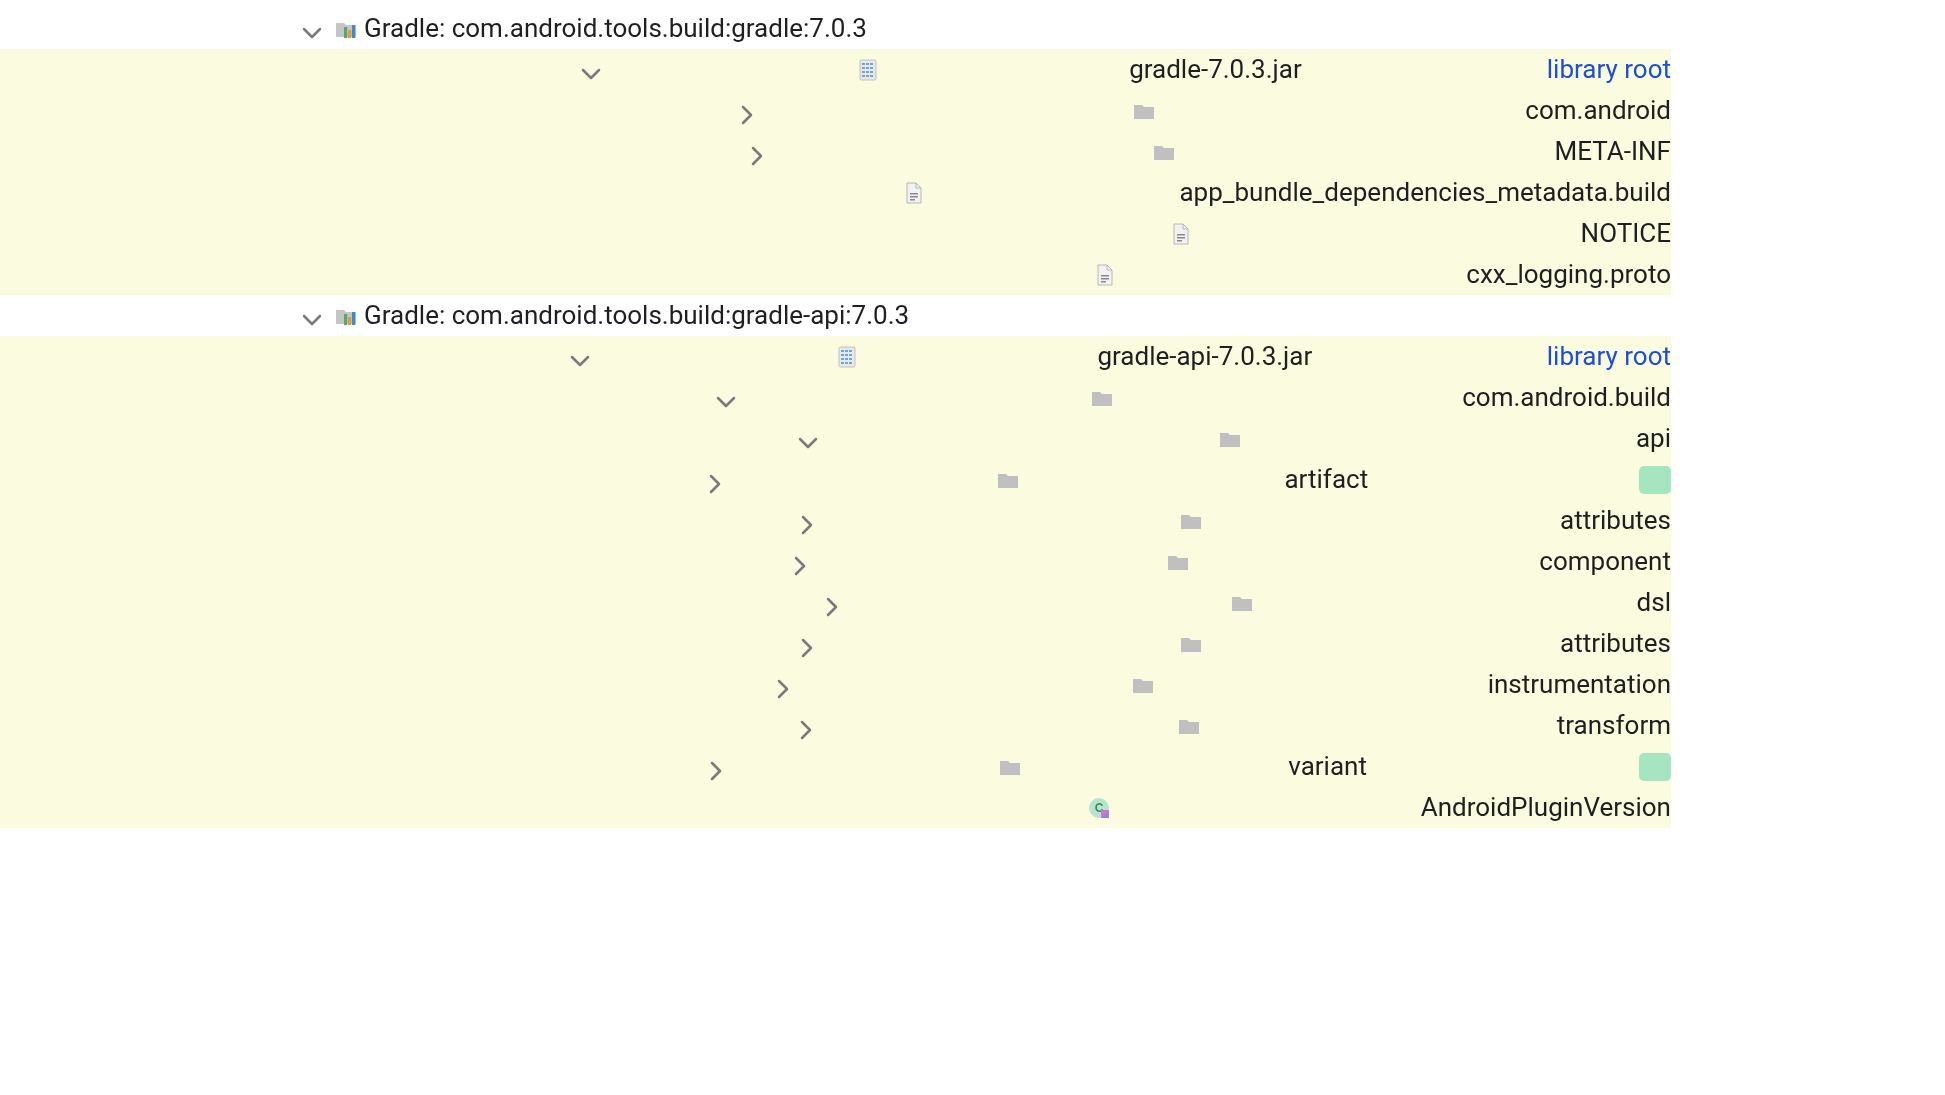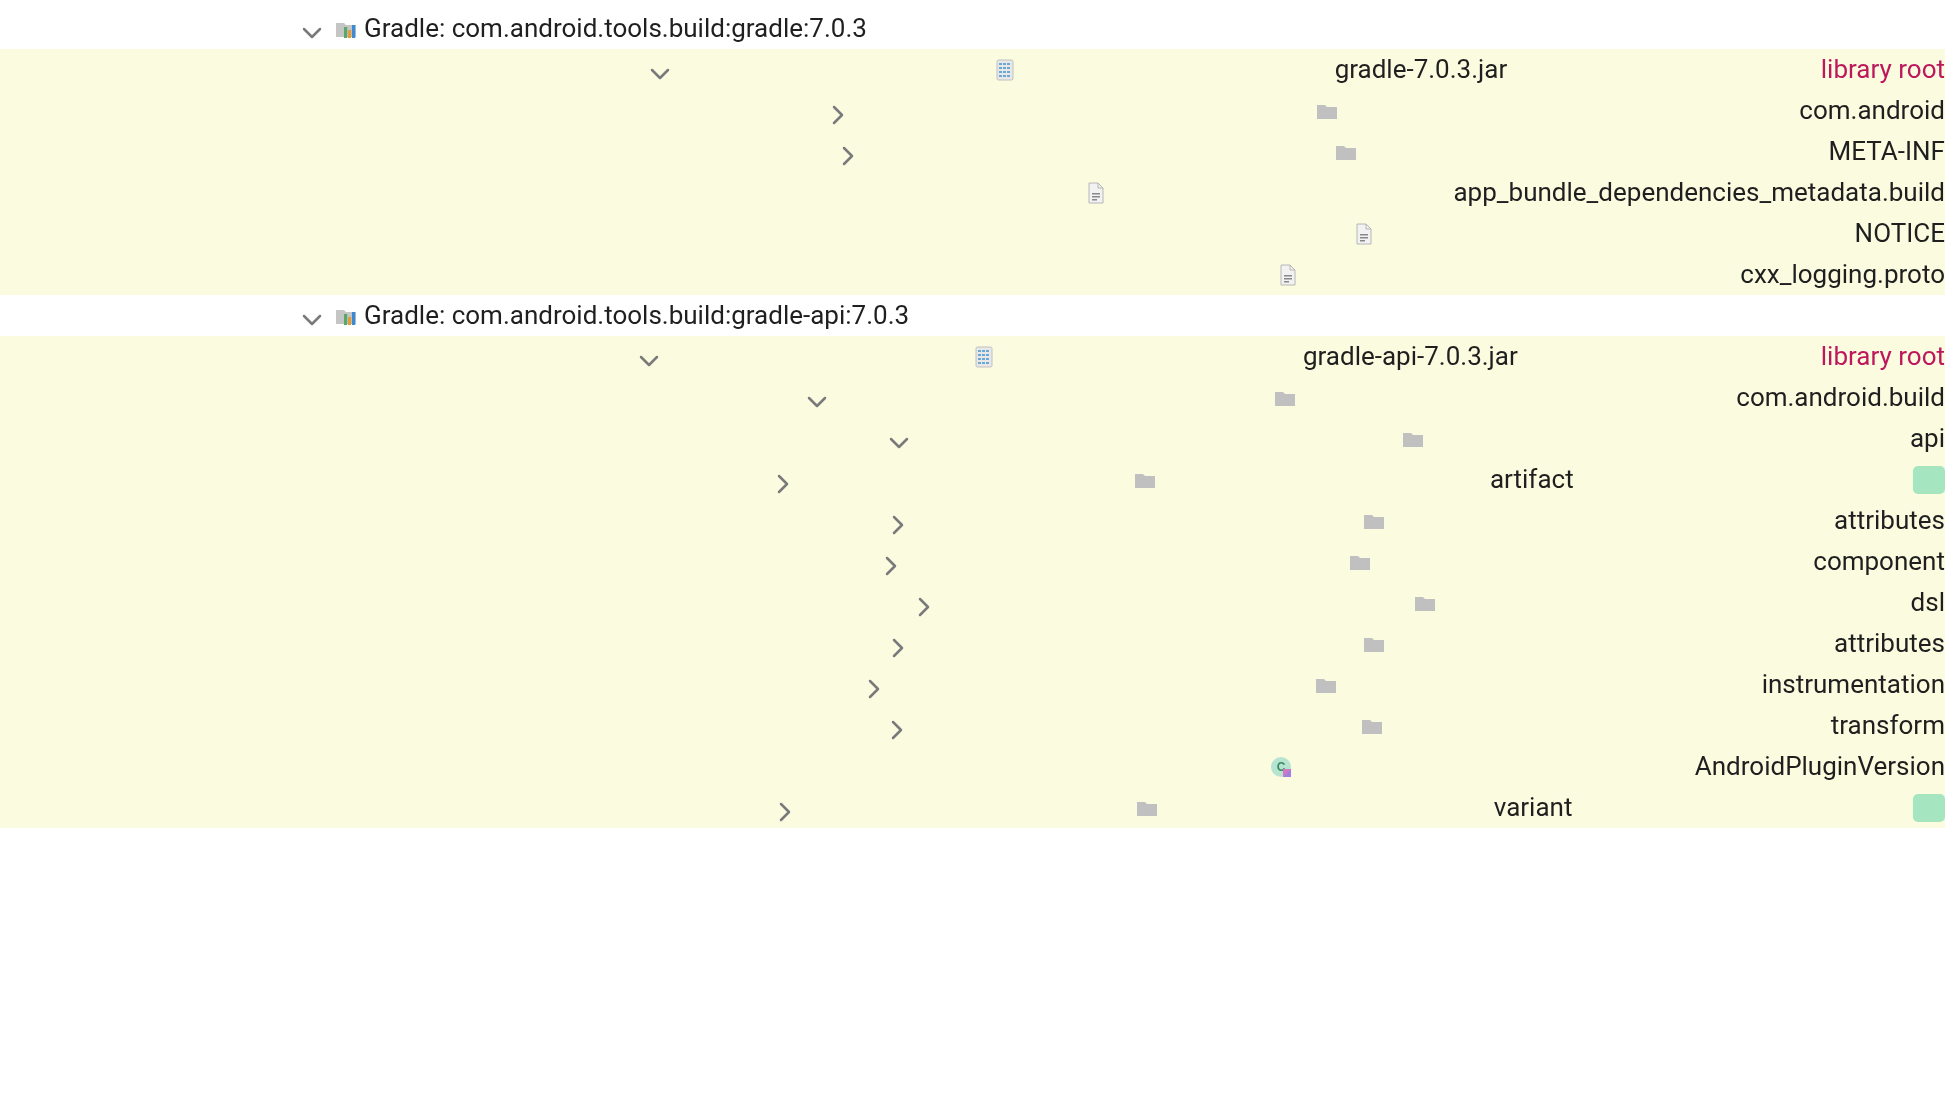--- a/index.html
+++ b/index.html
@@ -9,21 +9,21 @@
     }
     body {
       font-family: -apple-system, BlinkMacSystemFont, "Segoe UI", Roboto, Helvetica, Arial, sans-serif;
       font-size: 26px;
       color: #1e1e1e;
       background: #ffffff;
       line-height: 1.5;
     }
     .tree {
       padding: 8px 0;
-      width: 1945px;
+      width: 1671px;
     }
     .tree-row {
       display: flex;
       align-items: center;
       height: 41px;
       white-space: nowrap;
     }
     .highlighted {
       background: #fbfbe0;
       justify-content: space-between;
@@ -56,21 +56,21 @@
       display: inline-flex;
       align-items: center;
       justify-content: center;
       position: relative;
     }
     .folder-icon svg { width: 100%; height: 100%; }
     .label {
       color: #1f1f1f;
     }
     .label-secondary {
-      color: #be185d;
+      color: #1d4ed8;
       margin-left: 2px;
     }
     .highlight-badge {
       display: inline-block;
       width: 32px;
       height: 28px;
       background: #a5e6c0;
       border-radius: 5px;
       margin-left: 12px;
       flex-shrink: 0;
@@ -355,36 +355,36 @@
     <span class="icon folder-icon">
         <svg viewBox="0 0 24 24">
           <use href="#svg-folder"></use>
         </svg>
       </span>
     <span class="label">transform</span>
   </div>
 
   <div class="tree-row highlighted">
     <span class="indent" style="width:444px"></span>
-    <span class="chevron-spacer"></span>
-    <span class="icon">
-        <svg viewBox="0 0 24 24">
-          <use href="#svg-kotlin-class"></use>
-        </svg>
-      </span>
-    <span class="label">AndroidPluginVersion</span>
-  </div>
-
-  <div class="tree-row highlighted">
-    <span class="indent" style="width:444px"></span>
     <span class="chevron chevron-right"><svg viewBox="0 0 24 24">
           <use href="#svg-chevron-right"></use>
         </svg></span>
     <span class="icon folder-icon">
         <svg viewBox="0 0 24 24">
           <use href="#svg-folder"></use>
         </svg>
       </span>
     <span class="label">variant</span>
     <span class="highlight-badge"></span>
   </div>
 
+  <div class="tree-row highlighted">
+    <span class="indent" style="width:444px"></span>
+    <span class="chevron-spacer"></span>
+    <span class="icon">
+        <svg viewBox="0 0 24 24">
+          <use href="#svg-kotlin-class"></use>
+        </svg>
+      </span>
+    <span class="label">AndroidPluginVersion</span>
+  </div>
+
 </div>
 
 </body></html>

